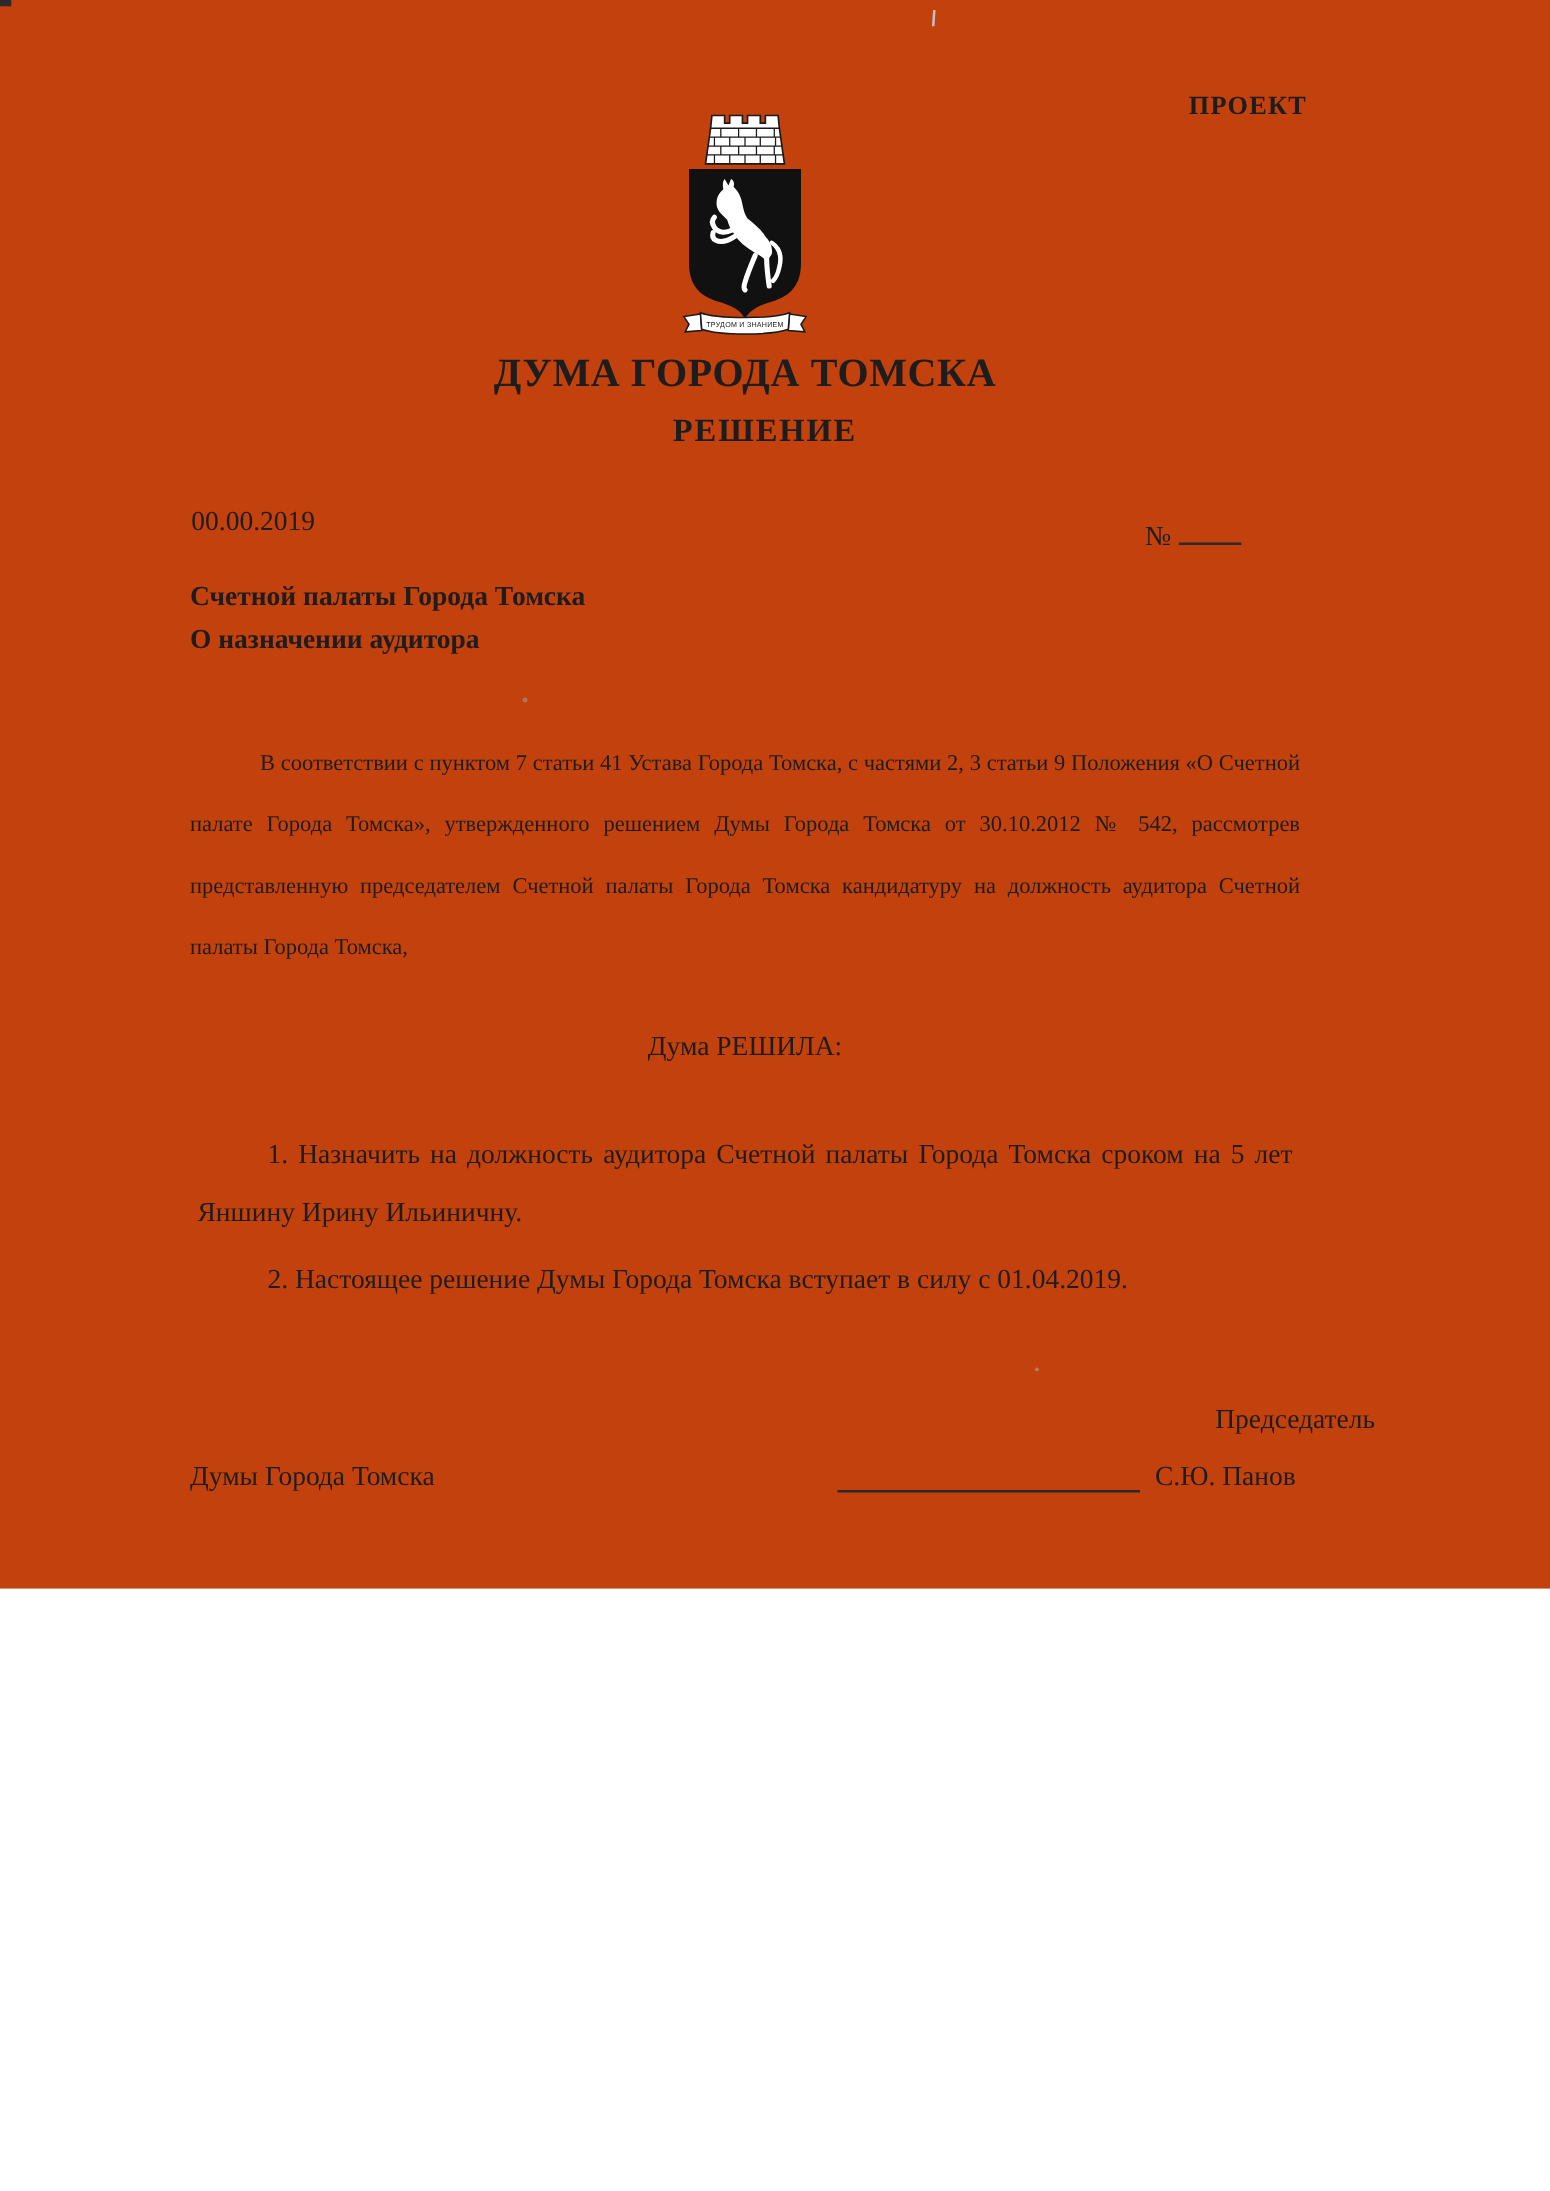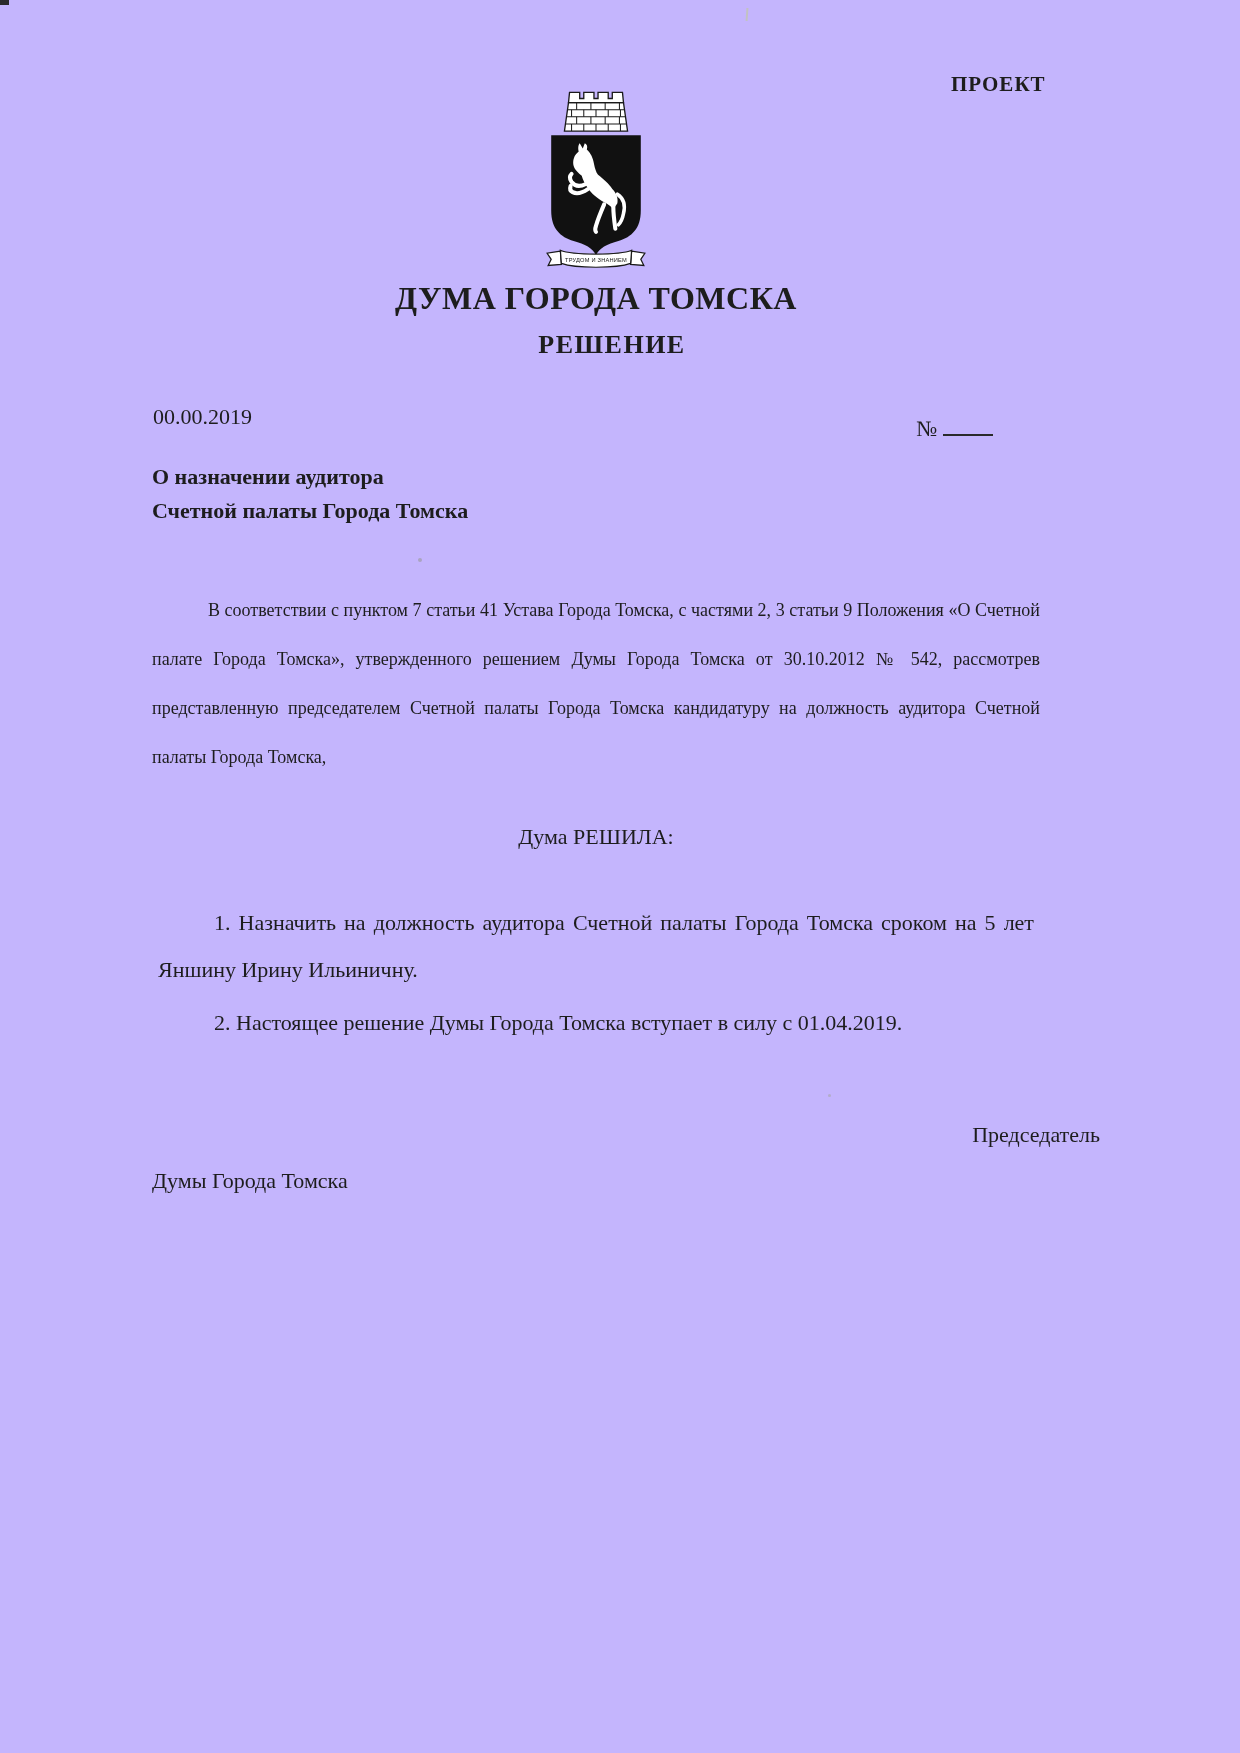--- a/index.html
+++ b/index.html
@@ -1,19 +1,19 @@
 <!DOCTYPE html>
 <html><head>
 <meta charset="utf-8">
 <style>
   html,body { margin:0; padding:0; background:#ffffff; }
   .page {
     position:relative;
-    width:1240px; height:1753px;
-    background:#c4b5fd;
+    width:1240px; height:1271px;
+    background:#c2410c;
     font-family:"Liberation Serif", serif;
     color:#1d1d1d;
     overflow:hidden;
   }
 
   
   .draft {
     position:absolute; top:72px; left:951px;
     font-size:21px; font-weight:700; letter-spacing:1px;
   }
@@ -59,21 +59,21 @@
 
   .items {
     position:absolute; top:893px; left:152px; width:888px;
     font-size:22px; line-height:47px; text-align:justify;
   }
   .items p { margin:6px; text-indent:56px; }
 
   
   .signature { position:absolute; top:1112px; left:152px; width:948px; font-size:22px; }
   .sig-line1 { height:46px; line-height:46px;text-align:right; }
-  .sig-line2 { height:46px; line-height:46px; display:flex; align-items:flex-start;flex-direction:column; }
+  .sig-line2 { height:46px; line-height:46px; display:flex; align-items:center; }
   .sig-role { flex:0 0 518px; }
   .sig-underline { flex:0 0 242px; border-bottom:2px solid #2a2a2a; height:24px; }
   .sig-name { margin-left:12px; white-space:nowrap; }
 
   
   .speck { position:absolute; border-radius:50%; }
   .speck-a { top:558px; left:418px; width:4px; height:4px; background:#9a9a9a; opacity:.6; }
   .speck-b { top:1094px; left:828px; width:3px; height:3px; background:#a8a8a8; opacity:.6; }
   .tick-top { position:absolute; top:8px; left:746px; width:2px; height:13px; background:#c2c2c2; transform:rotate(4deg); }
   .corner-mark { position:absolute; top:0; left:0; width:9px; height:5px; background:#2b2b2b; }
@@ -122,22 +122,22 @@
 
   <div class="org-title">ДУМА ГОРОДА ТОМСКА</div>
   <div class="doc-type">РЕШЕНИЕ</div>
 
   <div class="doc-date">00.00.2019</div>
   <div class="doc-number">
     <span>№</span><span class="num-blank"></span>
   </div>
 
   <div class="subject">
+    <div>Счетной палаты Города Томска</div>
     <div>О назначении аудитора</div>
-    <div>Счетной палаты Города Томска</div>
   </div>
 
   <p class="preamble">В соответствии с пунктом 7 статьи 41 Устава Города Томска, с частями 2, 3 статьи 9 Положения «О Счетной палате Города Томска», утвержденного решением Думы Города Томска от 30.10.2012 № 542, рассмотрев представленную председателем Счетной палаты Города Томска кандидатуру на должность аудитора Счетной палаты Города Томска,</p>
 
   <div class="resolve-heading">Дума РЕШИЛА:</div>
 
   <div class="items">
     <p>1. Назначить на должность аудитора Счетной палаты Города Томска сроком на 5 лет Яншину Ирину Ильиничну.</p>
     <p>2. Настоящее решение Думы Города Томска вступает в силу с 01.04.2019.</p>
   </div>

